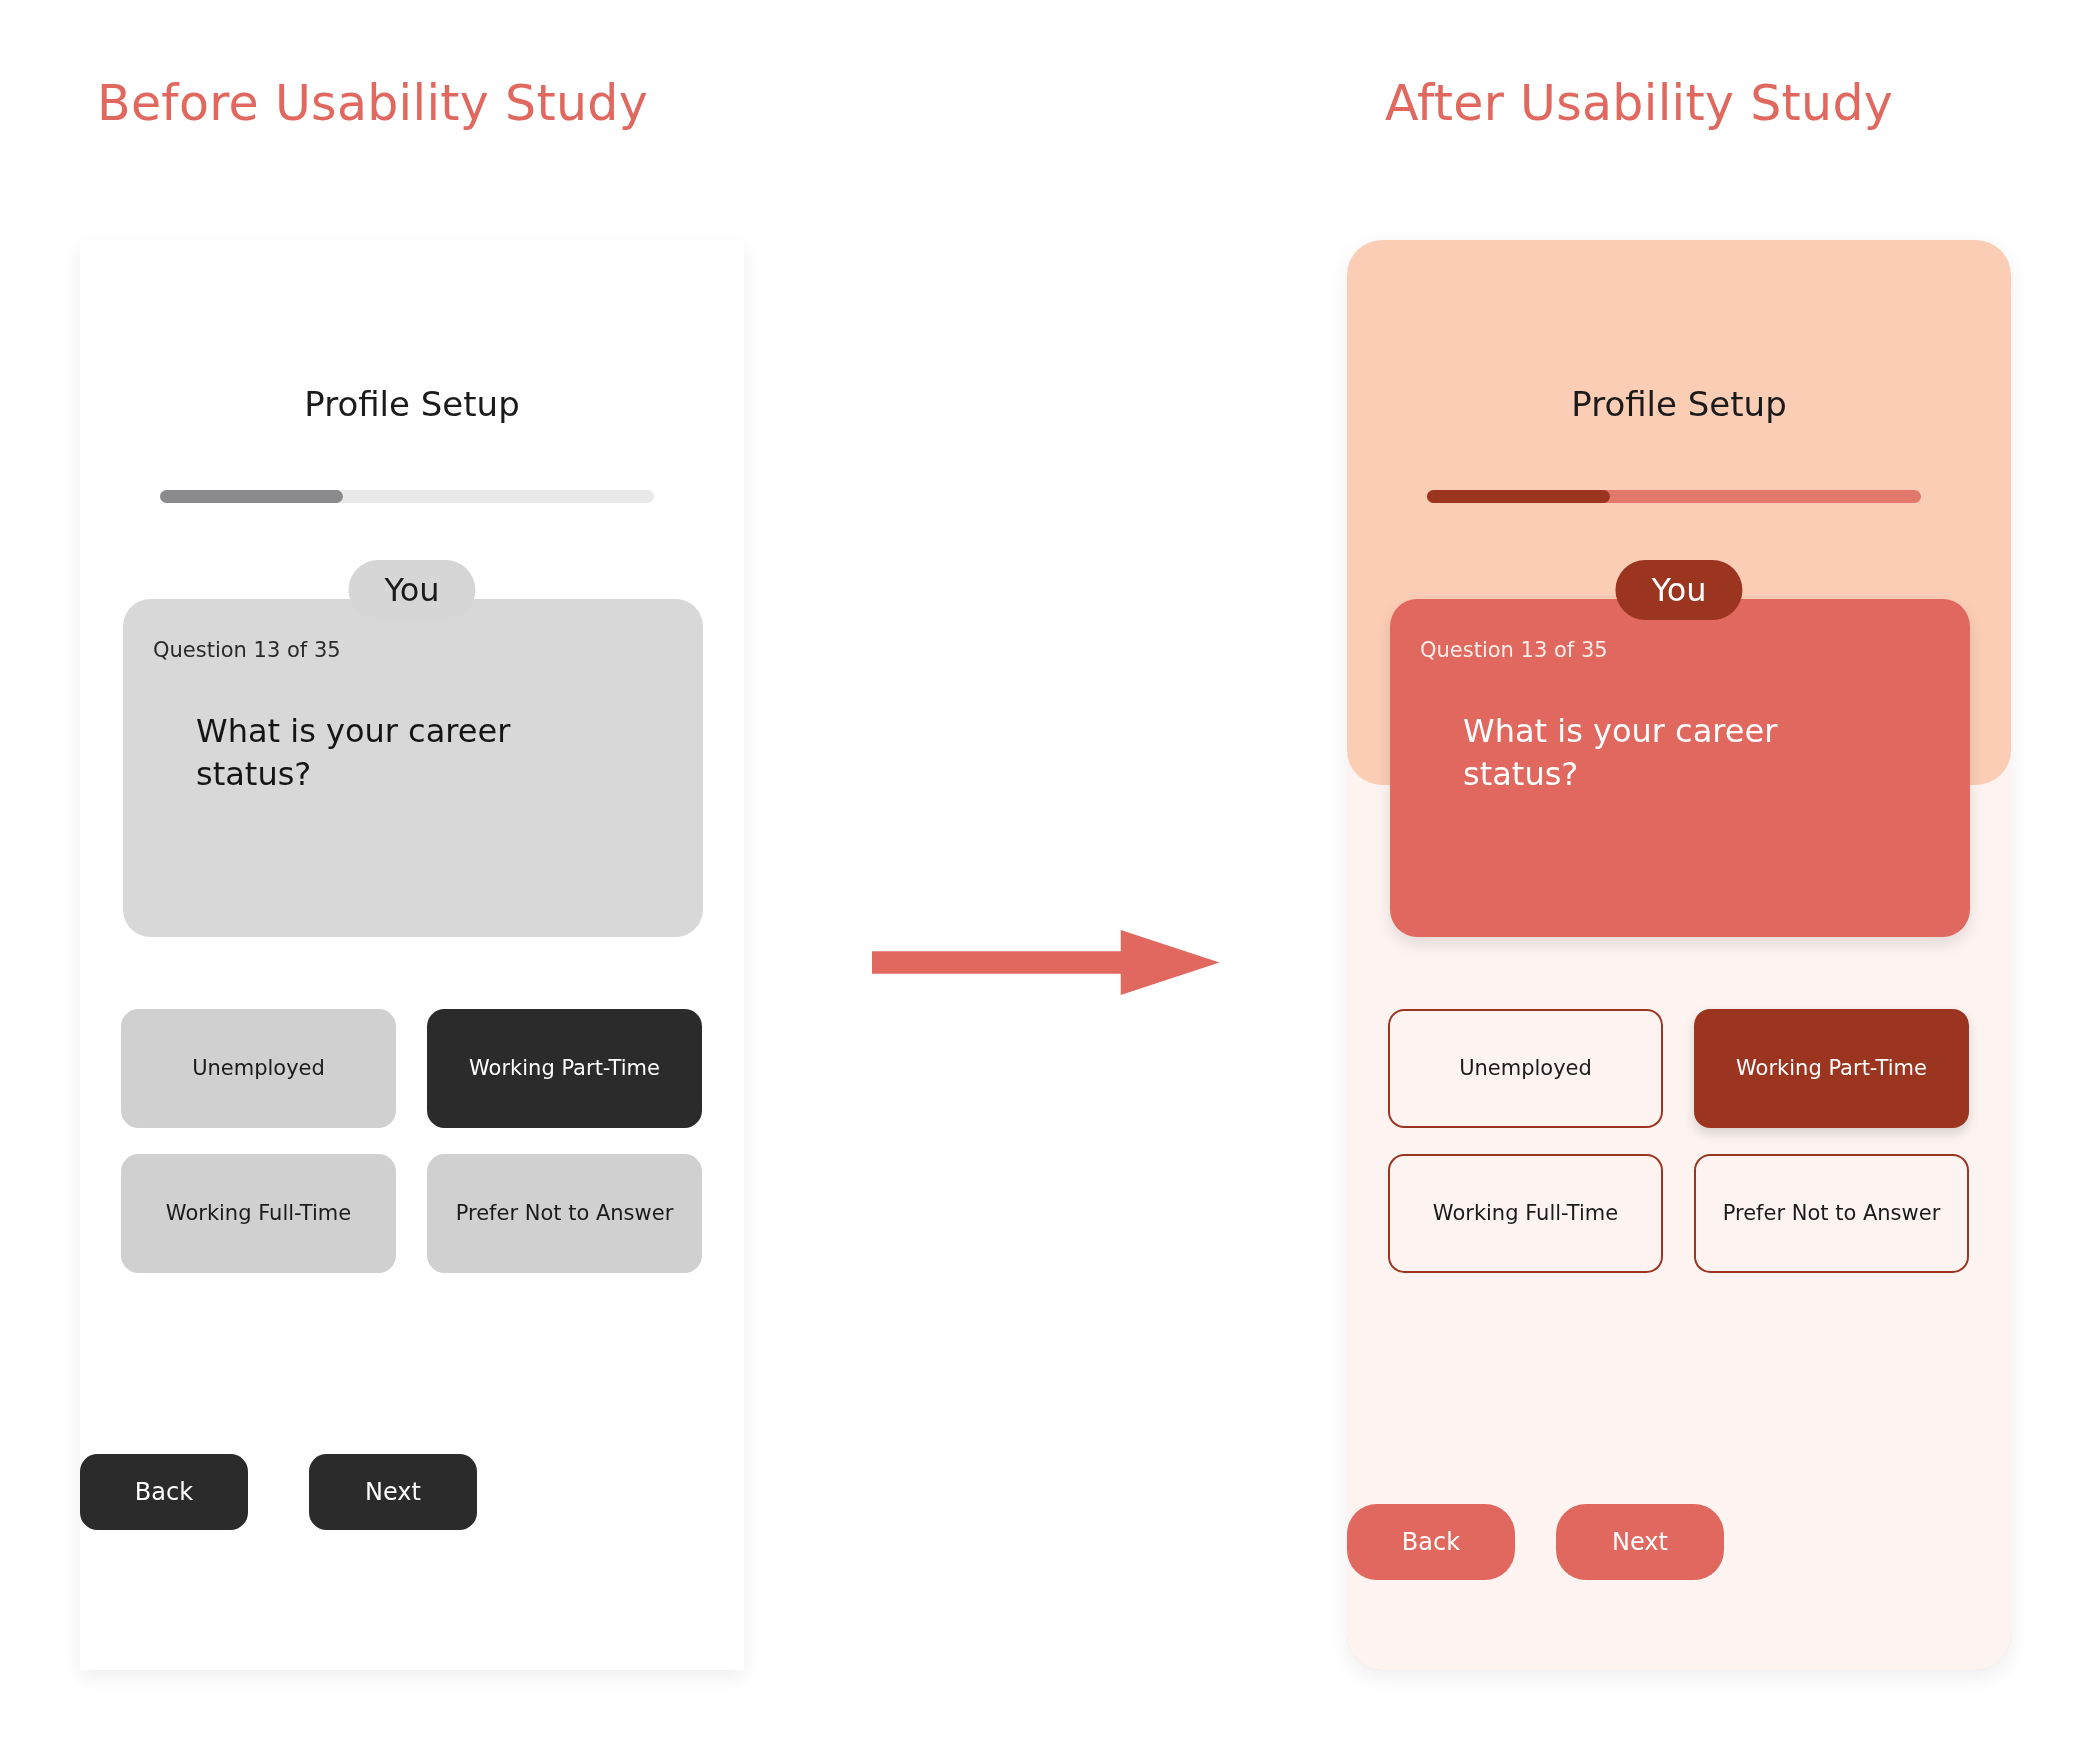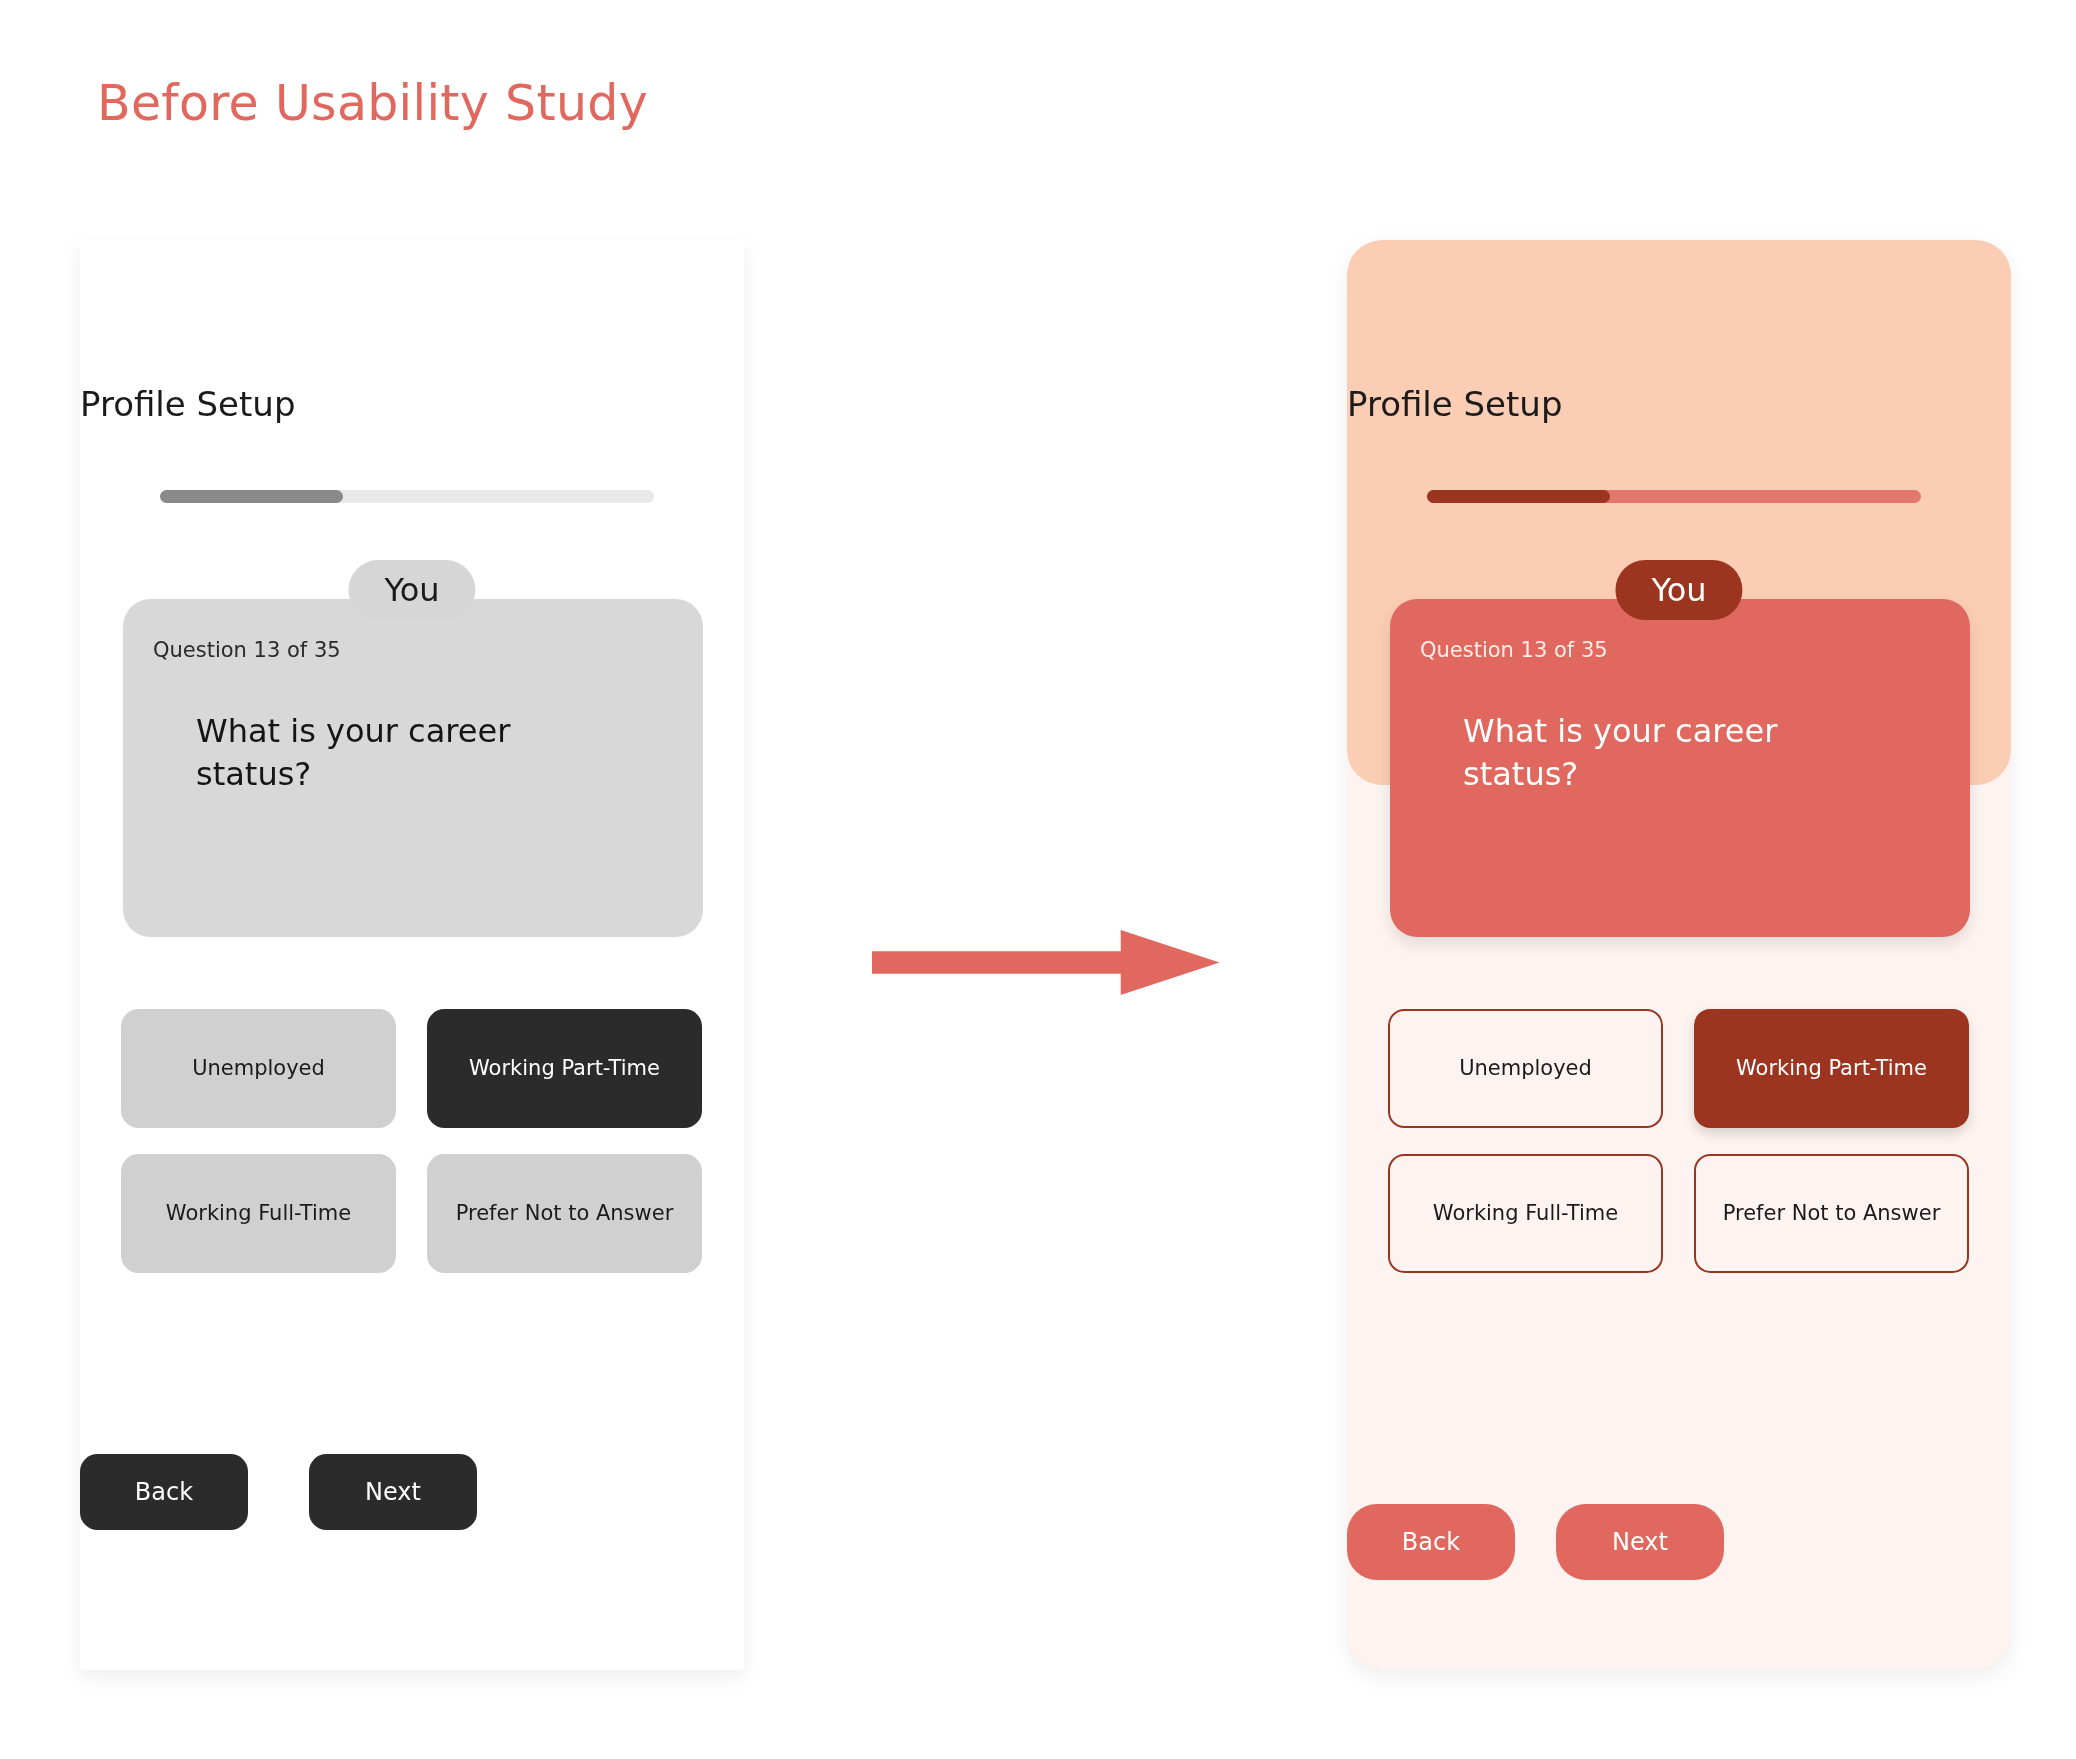--- a/index.html
+++ b/index.html
@@ -77,21 +77,21 @@
     position: relative;
     width: 100%;
     height: 100%;
     z-index: 2;
   }
 
   
   .screen-title {
     position: absolute;
     width: 100%;
-    text-align: left;
+    text-align: center;
     top: 144px;
     font-size: 34px;
     font-weight: 400;
     color: #1b1b1b;
     z-index: 3;
   }
 
   
   .progress-track {
     position: absolute;
@@ -230,20 +230,21 @@
   .nav-gap { width: 61px; }
   #nav-row-after .nav-gap { width: 41px; }
 </style>
 </head>
 <body>
 
 <div class="canvas">
 
   <div class="section-title" id="title-before">Before Usability Study</div>
 
+  <div class="section-title" id="title-after">After Usability Study</div>
 
   <div class="arrow-wrap">
     <svg width="350" height="75" viewBox="0 0 560 120">
       <polygon points="0,42 398,42 398,8 556,60 398,112 398,78 0,78" fill="#e0685e"></polygon>
     </svg>
   </div>
 
   <div class="phone" id="phone-before">
     <div class="screen-inner">
 

